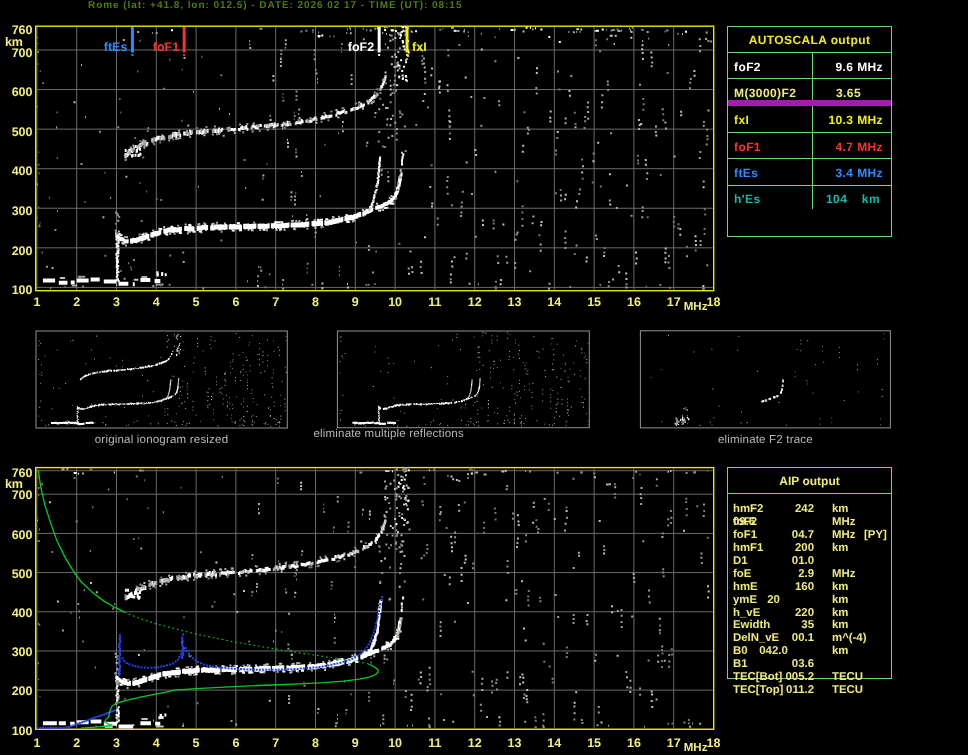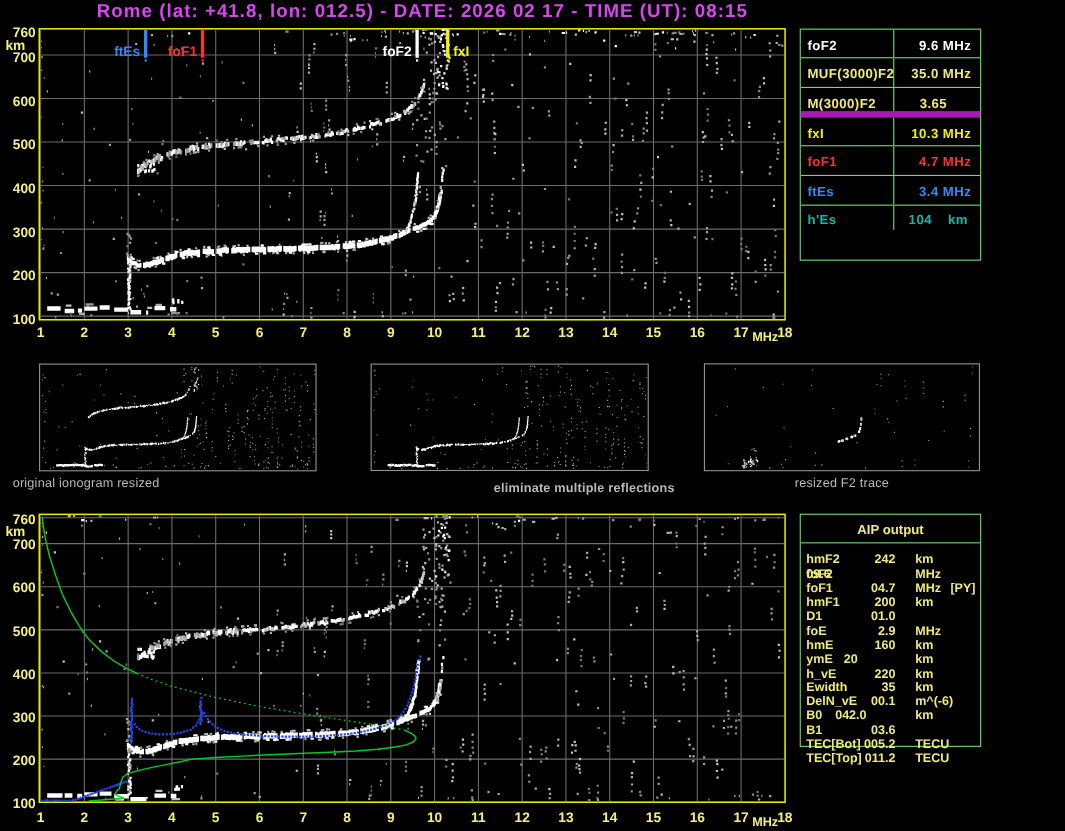--- a/index.html
+++ b/index.html
@@ -193,32 +193,27 @@
 <path stroke="#acacac" stroke-width="1" fill="none" d="M44.8 90.7h1.3M47.2 88.4h1.3M44.8 91.7h1.3M37.6 91.4h1.3M37.2 92.6h1.3M45.3 79.4h1M46.8 79.3h1M47 80.1h1M44.3 77.9h1M43.1 78.5h1M45.7 77.6h1M41.9 85h1M47 85.5h1M203.9 70.1h1M237 29.1h1M237 33.6h1M167.3 10.4h1M73.7 87.5h1M53.5 21.7h1M117 41.1h1M97.3 19.9h1M101 81.6h1M28.1 5.2h1M70 91.8h1"></path>
 <path stroke="#ffffff" stroke-width="2" fill="none" d="M35.8 94.5h1.3M41.7 89.1h1.3M42.9 90h1.3M48.1 88.9h1.3M42.1 87.3h1.3M36.2 93.7h1.3M121.6 71.2h1.5M121.9 71.1h1.5M122.3 71h1.5M122.6 70.8h1.5M124.7 70.5h1.5M125.4 70.3h1.5M128.6 68.7h1.5M129.3 68.4h1.5M129.7 68.6h1.5M133.2 67h1.5M133.5 67.1h1.5M133.9 66.7h1.5M134.2 67h1.5M136.7 65.9h1.5M137.1 65.7h1.5M140.1 62.4h1.5M140.3 62.3h1.5M140.5 62.3h1.5M140.7 61.7h1.5M141.2 59.6h1.5M141.4 59.4h1.5M141.4 59.3h1.5M141.5 58.9h1.5M141.9 55.6h1.5M142 55.5h1.5M142 55.1h1.5M142.4 51.3h1.5M142.4 50.5h1.5M142.5 50.2h1.5"></path>
 <path stroke="#acacac" stroke-width="2" fill="none" d="M43.6 91.2h1.3M36.2 91.2h1.3M35.6 88.2h1.3M38.3 91.4h1.3M34.9 93.4h1.3M42.6 93.3h1.3M35.9 93.6h1.3M44 88.9h1.3"></path>
 <path stroke="#c2c2c2" stroke-width="2" fill="none" d="M125.1 70.1h1.5M125.8 70.2h1.5M129 69h1.5M136 65.9h1.5M136.4 66h1.5M141.9 55.8h1.5M142.4 50.5h1.5"></path>
 <path stroke="#8a8a8a" stroke-width="1" fill="none" d="M156.9 19.2h1M179.8 88.7h1M179.8 93.9h1M172.7 62.8h1M218 61.6h1M199 17.1h1M199 22.2h1M199 27.3h1M71.5 19h1M21.7 91.3h1"></path>
 <path stroke="#9a9a9a" stroke-width="1" fill="none" d="M160.5 10h1M160.5 13.6h1M160.5 20.4h1M166.4 50.5h1M183.3 31.9h1M174.9 34.2h1M98.4 6.1h1M78.6 75.9h1M146.3 95h1"></path>
 <path stroke="#767676" stroke-width="1" fill="none" d="M154.9 41.5h1M154.9 46h1M243.5 3.4h1M243.5 8.9h1M191.4 87.7h1M191.4 92.5h1M182.1 16.1h1M182.1 20.8h1M240 88.5h1M240 94.3h1M167.2 53.7h1M10.7 47.3h1M20.9 39.4h1M71.6 94.6h1M47.3 93.1h1"></path>
 <path stroke="#c2c2c2" stroke-width="1" fill="none" d="M217.1 34.6h1M217.1 39.6h1M138.6 72.2h1M241.8 59.3h1M241.8 66.1h1M72.4 58.6h1M59.5 95h1M106.8 92.3h1M100.7 92.6h1"></path>
     </svg>
 </svg>
-<div style="position:absolute;left:88px;top:0px;color:#d946ef;font-size:17px;letter-spacing:0.95px;white-space:nowrap">Rome (lat: +41.8, lon: 012.5) - DATE: 2026 02 17 - TIME (UT): 08:15</div>
+<div style="position:absolute;left:88px;top:0px;color:#4d7c0f;font-size:10px;letter-spacing:0.95px;white-space:nowrap">Rome (lat: +41.8, lon: 012.5) - DATE: 2026 02 17 - TIME (UT): 08:15</div>
 <div style="position:absolute;left:727px;top:25.5px;width:165px;height:211px;border:1px solid #6fdc6f;font-size:12px;letter-spacing:0.4px">
+    <div style="height:26px;line-height:27px;text-align:center;color:#f0e820;border-bottom:1px solid #6fdc6f">AUTOSCALA output</div>
     <div style="height:26.7px;border-bottom:1px solid #6fdc6f;color:#ffffff;display:flex">
       <div style="width:85px;border-right:1px solid #6fdc6f;padding:7px 0 0 6px">foF2</div>
       <div style="flex:1;position:relative">
         <span style="position:absolute;right:8px;top:7px">9.6 MHz</span>
-      </div>
-    </div>
-    <div style="height:26.7px;border-bottom:1px solid #6fdc6f;color:#eeea7c;display:flex">
-      <div style="width:85px;border-right:1px solid #6fdc6f;padding:7px 0 0 6px">MUF(3000)F2</div>
-      <div style="flex:1;position:relative">
-        <span style="position:absolute;right:8px;top:7px">35.0 MHz</span>
       </div>
     </div>
     <div style="height:26.7px;border-bottom:6px solid #a21caf;color:#eeea7c;display:flex">
       <div style="width:85px;border-right:1px solid #6fdc6f;padding:7px 0 0 6px">M(3000)F2</div>
       <div style="flex:1;position:relative">
         <span style="position:absolute;right:30px;top:7px">3.65</span>
       </div>
     </div>
     <div style="height:26.7px;border-bottom:1px solid #6fdc6f;color:#f0f000;display:flex">
       <div style="width:85px;border-right:1px solid #6fdc6f;padding:7px 0 0 6px">fxI</div>
@@ -297,21 +292,21 @@
       <span style="position:absolute;left:105px">km</span>
     </div>
     <div style="position:relative;height:12.9px">
       <span style="position:absolute;left:6px">Ewidth</span>
       <span style="position:absolute;left:6px;width:81px;text-align:right">35</span>
       <span style="position:absolute;left:105px">km</span>
     </div>
     <div style="position:relative;height:12.9px">
       <span style="position:absolute;left:6px">DelN_vE</span>
       <span style="position:absolute;left:6px;width:81px;text-align:right">00.1</span>
-      <span style="position:absolute;left:105px">m^(-6)</span>
+      <span style="position:absolute;left:105px">m^(-4)</span>
     </div>
     <div style="position:relative;height:12.9px">
       <span style="position:absolute;left:6px">B0</span>
       <span style="position:absolute;left:6px;width:81px;text-align:center">042.0</span>
       <span style="position:absolute;left:105px">km</span>
     </div>
     <div style="position:relative;height:12.9px">
       <span style="position:absolute;left:6px">B1</span>
       <span style="position:absolute;left:6px;width:81px;text-align:right">03.6</span>
       <span style="position:absolute;left:105px"></span>
@@ -320,15 +315,15 @@
       <span style="position:absolute;left:6px">TEC[Bot]</span>
       <span style="position:absolute;left:6px;width:81px;text-align:right">005.2</span>
       <span style="position:absolute;left:105px">TECU</span>
     </div>
     <div style="position:relative;height:12.9px">
       <span style="position:absolute;left:6px">TEC[Top]</span>
       <span style="position:absolute;left:6px;width:81px;text-align:right">011.2</span>
       <span style="position:absolute;left:105px">TECU</span>
     </div>
   </div>
-<div style="position:absolute;left:161.5px;top:434px;width:300px;margin-left:-150px;text-align:left;color:#b9b9b9;font-size:11.5px;font-weight:normal;letter-spacing:0.2px">original ionogram resized</div>
-<div style="position:absolute;left:463.4px;top:438px;width:300px;margin-left:-150px;text-align:right;color:#b9b9b9;font-size:11.5px;font-weight:bold;letter-spacing:0.2px">eliminate multiple reflections</div>
-<div style="position:absolute;left:765.4px;top:434px;width:300px;margin-left:-150px;text-align:center;color:#b9b9b9;font-size:11.5px;font-weight:normal;letter-spacing:0.2px">resized F2 trace</div>
+<div style="position:absolute;left:161.5px;top:434px;width:300px;margin-left:-150px;text-align:center;color:#b9b9b9;font-size:11.5px;font-weight:normal;letter-spacing:0.2px">original ionogram resized</div>
+<div style="position:absolute;left:463.4px;top:428px;width:300px;margin-left:-150px;text-align:left;color:#b9b9b9;font-size:11.5px;font-weight:normal;letter-spacing:0.2px">eliminate multiple reflections</div>
+<div style="position:absolute;left:765.4px;top:434px;width:300px;margin-left:-150px;text-align:center;color:#b9b9b9;font-size:11.5px;font-weight:normal;letter-spacing:0.2px">eliminate F2 trace</div>
 
 </body></html>

